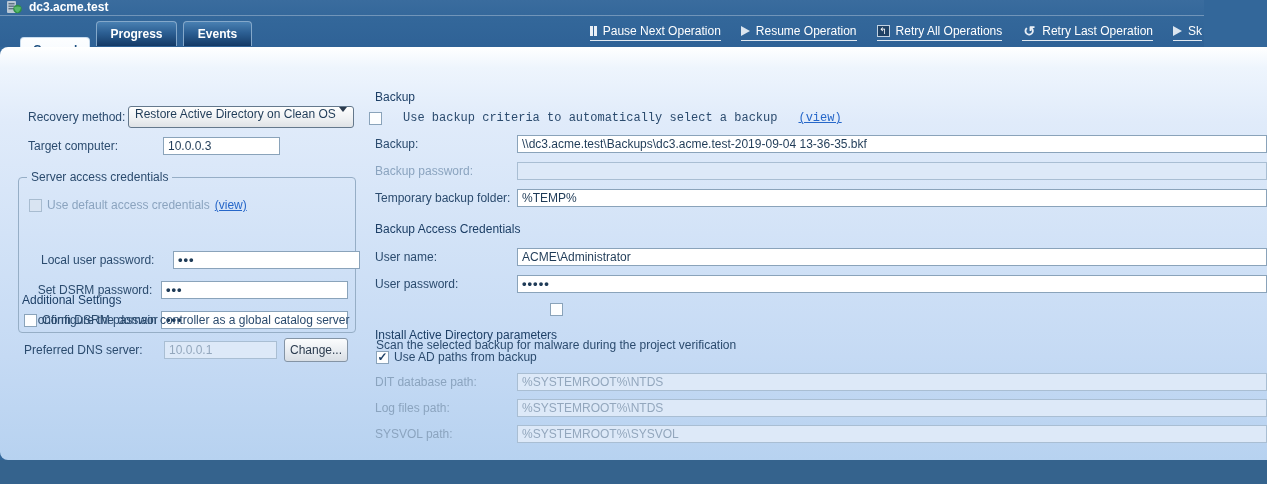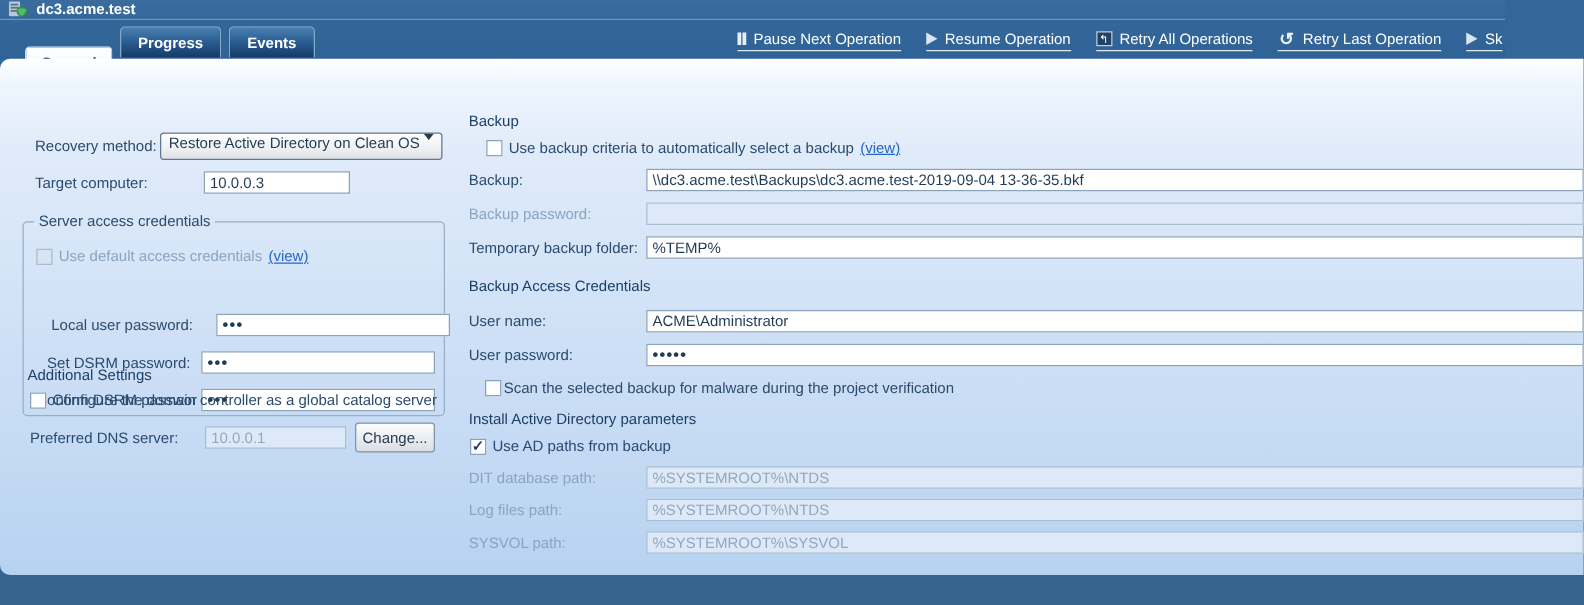--- a/index.html
+++ b/index.html
@@ -150,21 +150,21 @@
     <span class="cb"></span>
     <span class="lbl">Configure the domain controller as a global catalog server</span>
   </div>
   <div class="frow" style="left:24px;top:291px;width:326px;height:24px;">
     <span class="lbl" style="width:140px;">Preferred DNS server:</span>
     <input class="tb dis" style="width: 113px;" value="10.0.0.1">
     <span class="btn" style="width:64px;height:24px;margin-left:7px;">Change...</span>
   </div>
 
   <div class="hd" style="left:375px;top:43px;">Backup</div>
-  <div class="frow" style="left:389px;top:64px;gap:5px;">
+  <div class="frow" style="left:369px;top:64px;gap:21px;font-family:Liberation Mono, monospace;">
     <span class="cb"></span>
     <span class="lbl">Use backup criteria to automatically select a backup</span>
     <span class="link">(view)</span>
   </div>
 
   <div class="frow" style="left:375px;top:86px;width:892px;height:21px;">
     <span class="lbl" style="width:142px;">Backup:</span>
     <input class="tb" style="width: 750px;" value="\\dc3.acme.test\Backups\dc3.acme.test-2019-09-04 13-36-35.bkf">
   </div>
   <div class="frow" style="left:375px;top:113px;width:892px;height:21px;">
@@ -178,21 +178,21 @@
 
   <div class="hd" style="left:375px;top:175px;">Backup Access Credentials</div>
   <div class="frow" style="left:375px;top:199px;width:892px;height:21px;">
     <span class="lbl" style="width:142px;">User name:</span>
     <input class="tb" style="width: 750px;" value="ACME\Administrator">
   </div>
   <div class="frow" style="left:375px;top:226px;width:892px;height:21px;">
     <span class="lbl" style="width:142px;">User password:</span>
     <input class="tb dots" style="width: 750px;" value="•••••">
   </div>
-  <div class="frow" style="left:388px;top:256px;gap:2px;">
+  <div class="frow" style="left:376px;top:256px;gap:22px;flex-direction:column;">
     <span class="cb"></span>
     <span class="lbl">Scan the selected backup for malware during the project verification</span>
   </div>
 
   <div class="hd" style="left:375px;top:281px;">Install Active Directory parameters</div>
   <div class="frow" style="left:376px;top:303px;gap:5px;">
     <span class="cb chk"></span>
     <span class="lbl">Use AD paths from backup</span>
   </div>
   <div class="frow" style="left:375px;top:324px;width:892px;height:21px;">

